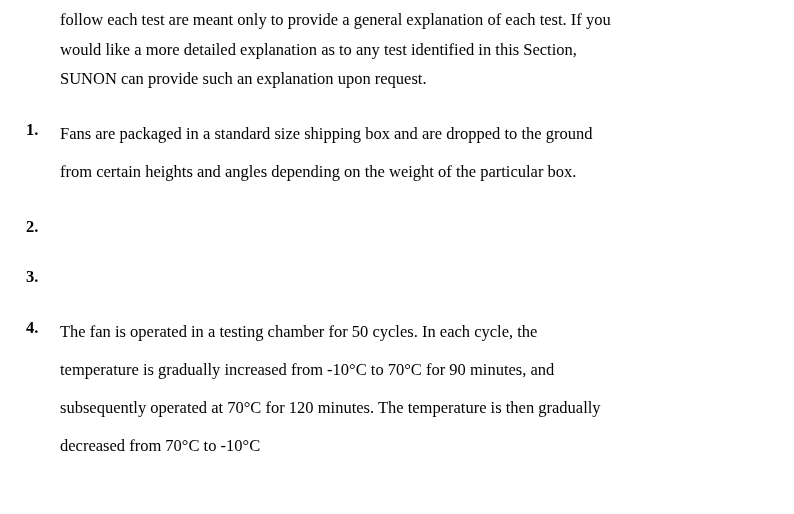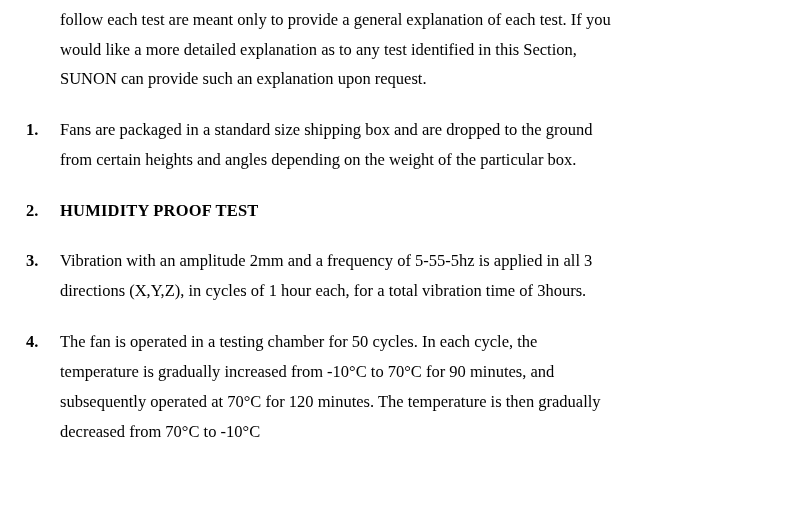--- a/index.html
+++ b/index.html
@@ -48,21 +48,21 @@
     flex: 1 1 auto;
   }
   .item-title {
     font-size: 16.5px;
     line-height: 29.5px;
     font-weight: bold;
     letter-spacing: 0.2px;
   }
   .item-text {
     font-size: 16.5px;
-    line-height: 30px;
+    line-height: 38px;
   }
   .item-text p {
     margin: 0;
   }
 </style>
 </head>
 <body>
 
 <div class="page">
 
@@ -75,30 +75,26 @@
     <div class="item-body">
       <div class="item-text">
         <p>Fans are packaged in a standard size shipping box and are dropped to the ground from certain heights and angles depending on the weight of the particular box.</p>
       </div>
     </div>
   </div>
 
   <div class="item">
     <div class="item-num">2.</div>
     <div class="item-body">
-      <div class="item-title">HUMIDITY PROOF TEST</div>
     </div>
   </div>
 
   <div class="item">
     <div class="item-num">3.</div>
     <div class="item-body">
-      <div class="item-text">
-        <p>Vibration with an amplitude 2mm and a frequency of 5-55-5hz is applied in all 3 directions (X,Y,Z), in cycles of 1 hour each, for a total vibration time of 3hours.</p>
-      </div>
     </div>
   </div>
 
   <div class="item">
     <div class="item-num">4.</div>
     <div class="item-body">
       <div class="item-text">
         <p>The fan is operated in a testing chamber for 50 cycles. In each cycle, the temperature is gradually increased from -10°C to 70°C for 90 minutes, and subsequently operated at 70°C for 120 minutes. The temperature is then gradually decreased from 70°C to -10°C</p>
       </div>
     </div>

